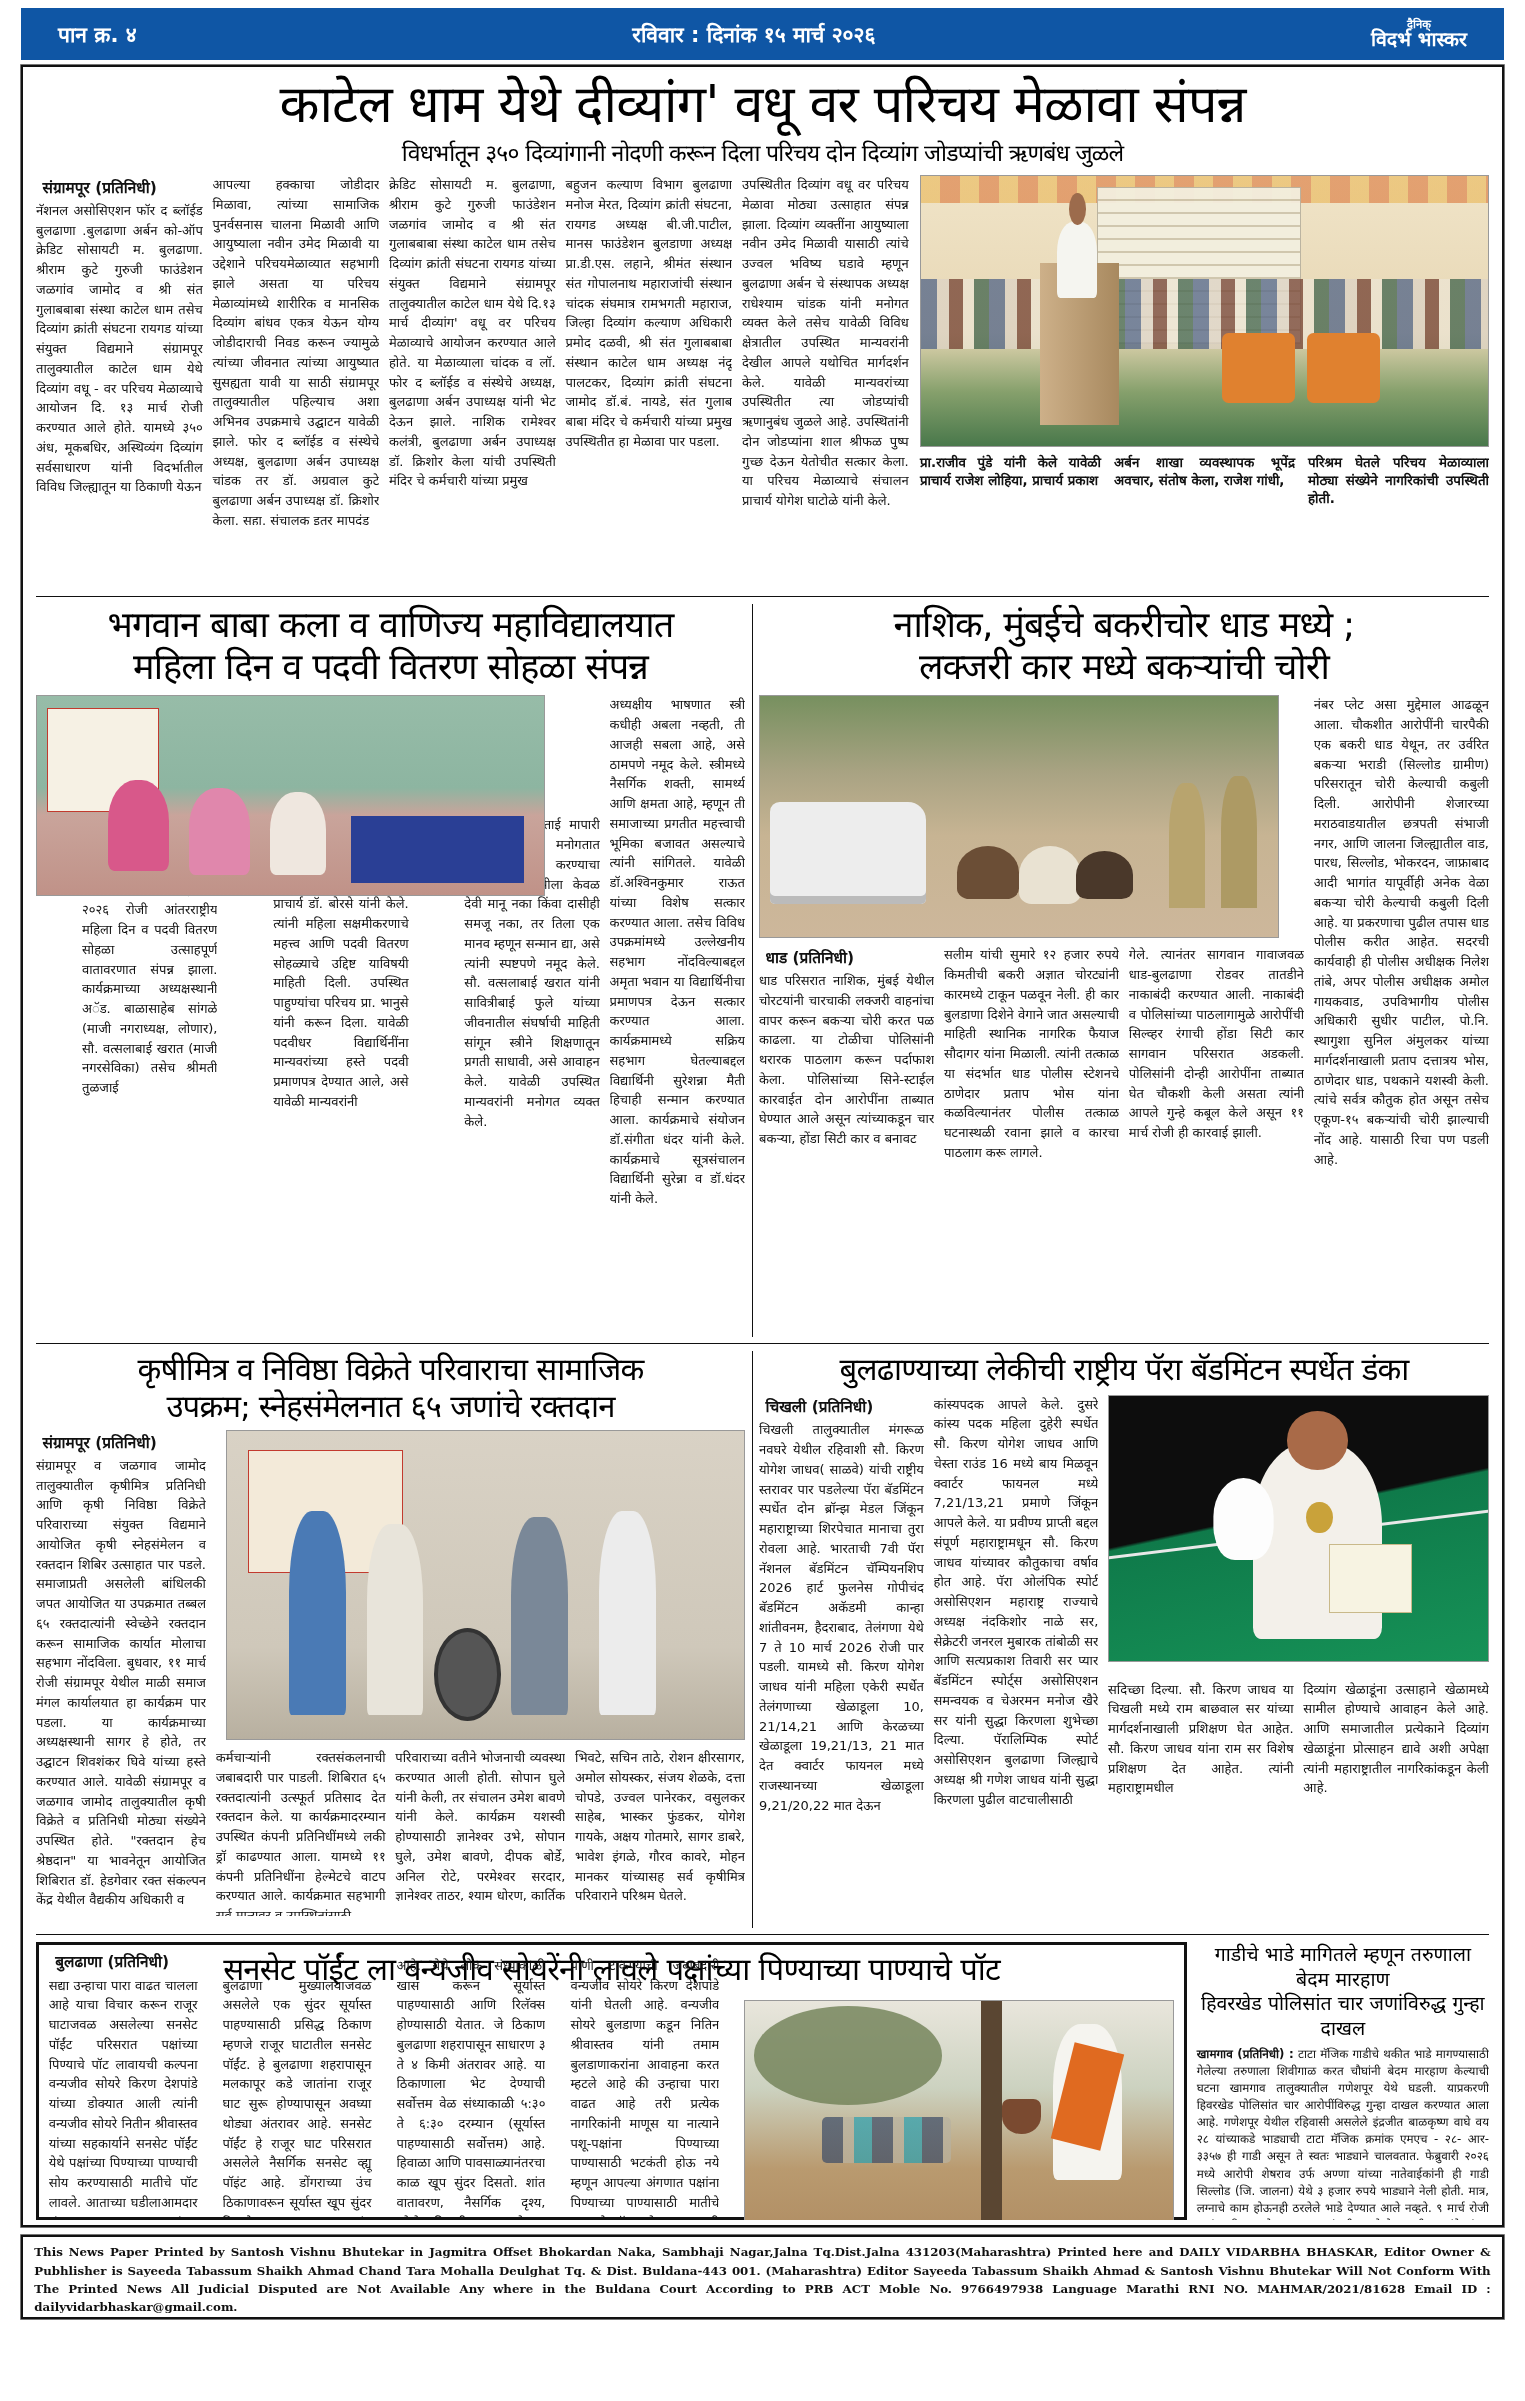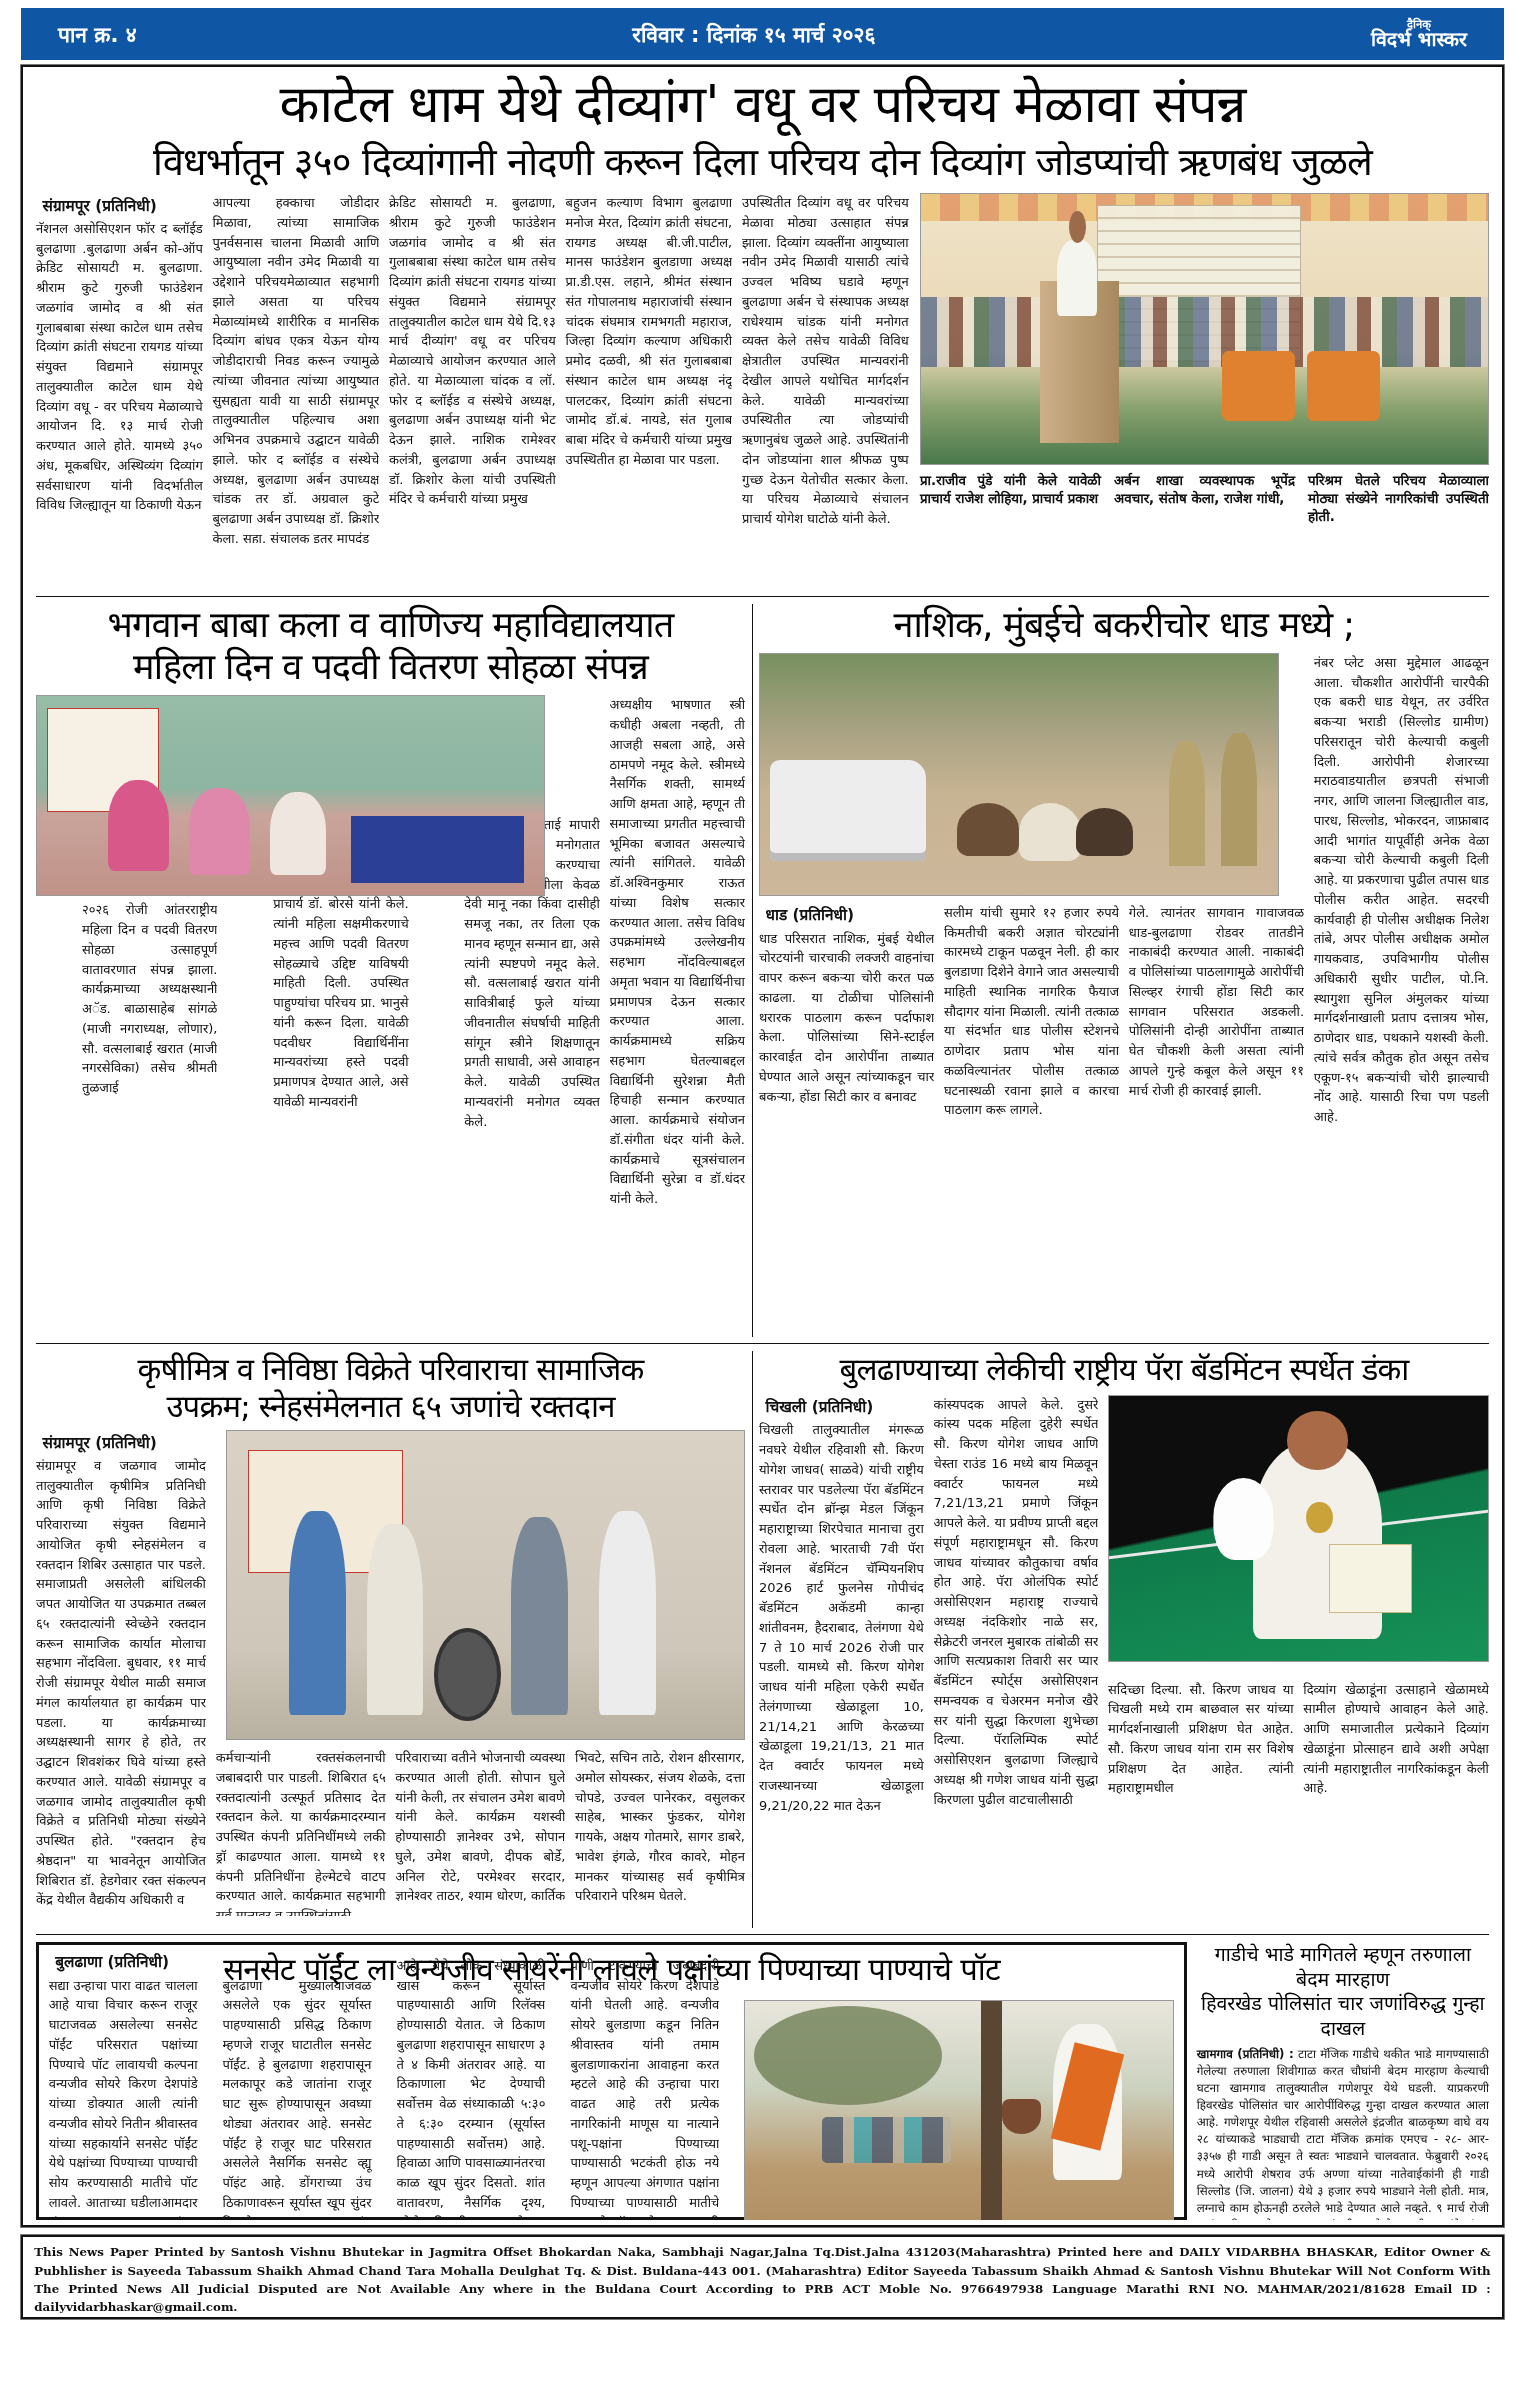--- a/index.html
+++ b/index.html
@@ -18,21 +18,21 @@
 
   
   .frame { margin:0 21px; border:2.4px solid #111; box-shadow:0 0 0 0.8px #555; padding:8px 13px 4.9px; }
 
   section { overflow:hidden; }
   .hdiv { border-top:1.6px solid #111; margin:6.5px 0; }
   .vdiv { width:0; border-left:1.6px solid #111; margin:0 6.5px; }
 
   h1,h2,h3 { font-weight:400; text-align:center; color:#000; letter-spacing:-0.8px; }
   .a1-head { font-size:52px; line-height:1.15; }
-  .a1-sub  { font-size:38px; line-height:1.2; margin-top:4.9px; }
+  .a1-sub  { font-size:23px; line-height:1.2; margin-top:4.9px; }
   .head-lg { font-size:36px; line-height:1.18; }
   .head-md { font-size:31px; line-height:1.2; }
   .head-sm { font-size:19.5px; line-height:1.25; letter-spacing:0; }
 
   .byline { font-weight:700; font-size:15.4px; margin:1.6px 0 3.2px 6.5px; }
   .coltxt { font-size:13px; line-height:1.52; text-align:justify; }
   .col { flex:1; overflow:hidden; }
   .caption { font-weight:700; font-size:13.4px; line-height:1.35; text-align:justify; }
 
   
@@ -208,20 +208,21 @@
             <div class="col under coltxt">सांगितले.सौ.मिराताई मापारी यांनी आपल्या मनोगतात स्त्रीचा सन्मान करण्याचा संदेश दिला. स्त्रीला केवळ देवी मानू नका किंवा दासीही समजू नका, तर तिला एक मानव म्हणून सन्मान द्या, असे त्यांनी स्पष्टपणे नमूद केले. सौ. वत्सलाबाई खरात यांनी सावित्रीबाई फुले यांच्या जीवनातील संघर्षाची माहिती सांगून स्त्रीने शिक्षणातून प्रगती साधावी, असे आवाहन केले. यावेळी उपस्थित मान्यवरांनी मनोगत व्यक्त केले.</div>
             <div class="col coltxt">अध्यक्षीय भाषणात स्त्री कधीही अबला नव्हती, ती आजही सबला आहे, असे ठामपणे नमूद केले. स्त्रीमध्ये नैसर्गिक शक्ती, सामर्थ्य आणि क्षमता आहे, म्हणून ती समाजाच्या प्रगतीत महत्त्वाची भूमिका बजावत असल्याचे त्यांनी सांगितले. यावेळी डॉ.अश्विनकुमार राऊत यांच्या विशेष सत्कार करण्यात आला. तसेच विविध उपक्रमांमध्ये उल्लेखनीय सहभाग नोंदविल्याबद्दल अमृता भवान या विद्यार्थिनीचा प्रमाणपत्र देऊन सत्कार करण्यात आला. कार्यक्रमामध्ये सक्रिय सहभाग घेतल्याबद्दल विद्यार्थिनी सुरेशन्ना मैती हिचाही सन्मान करण्यात आला. कार्यक्रमाचे संयोजन डॉ.संगीता धंदर यांनी केले. कार्यक्रमाचे सूत्रसंचालन विद्यार्थिनी सुरेन्ना व डॉ.धंदर यांनी केले.</div>
           </div>
         </div>
       </div>
 
       <div class="vdiv"></div>
 
       <div class="half-r">
         <h2 class="head-lg">नाशिक, मुंबईचे बकरीचोर धाड मध्ये ;</h2>
+        <h2 class="head-lg">लक्जरी कार मध्ये बकऱ्यांची चोरी</h2>
         <div class="r2r-body">
           <div class="ph ph-goats">
             <div class="shape car"></div>
             <div class="shape g1"></div>
             <div class="shape g2"></div>
             <div class="shape g3"></div>
             <div class="shape cop1"></div>
             <div class="shape cop2"></div>
           </div>
           <div class="r2r-cols">

